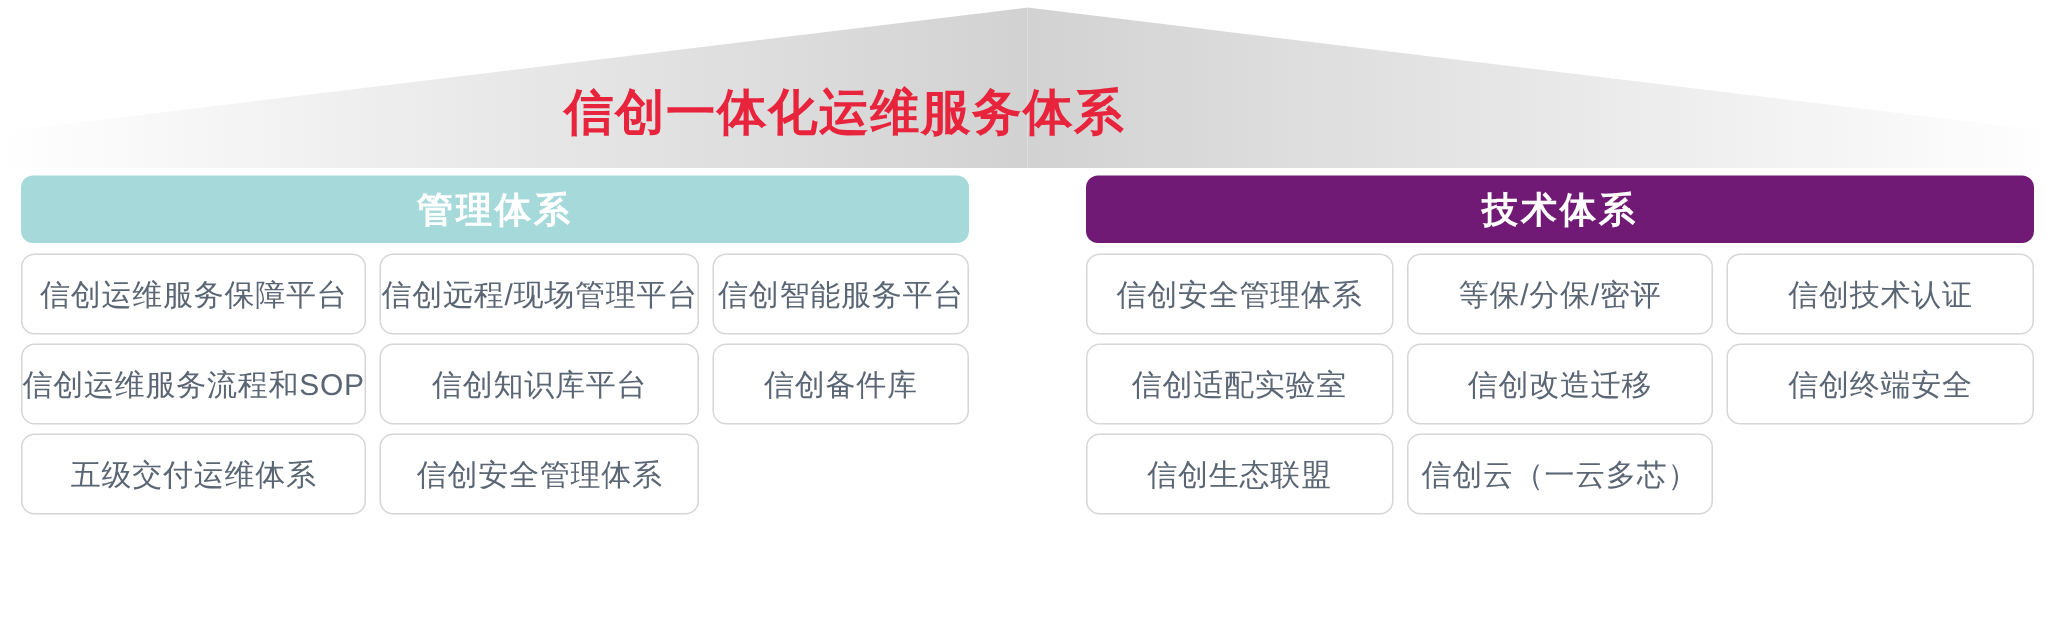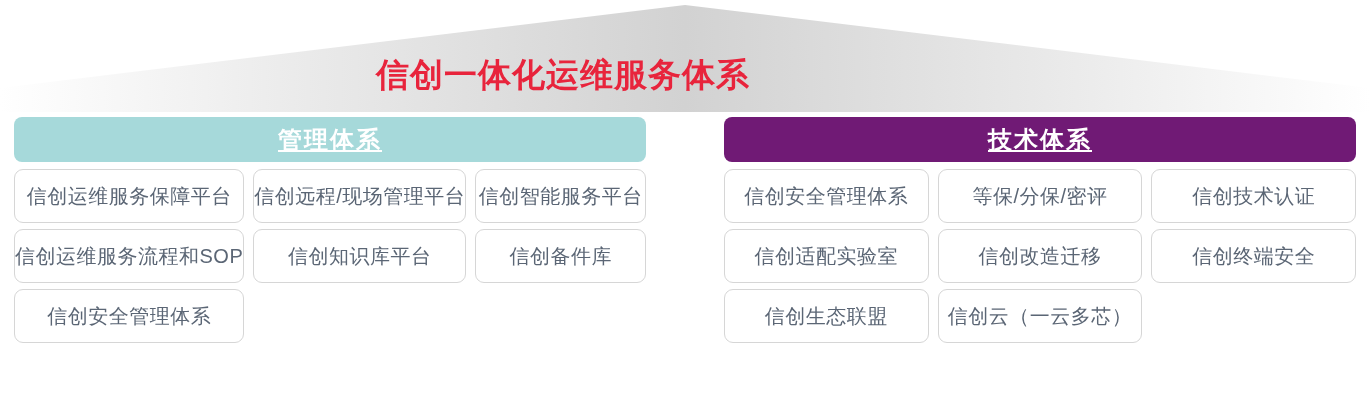--- a/index.html
+++ b/index.html
@@ -63,21 +63,20 @@
     height: 45px;
     border-radius: 8px;
     display: flex;
     align-items: center;
     justify-content: center;
     color: #ffffff;
     font-size: 24px;
     font-weight: bold;
     letter-spacing: 2px;
     margin-bottom: 7px;
-    text-decoration: underline;
   }
   .panel-header.teal { background: #a6d9da; }
   .panel-header.orange { background: #701a75; }
 
   .grid {
     flex: 1 1 auto;
     display: grid;
     grid-template-columns: 1fr 1fr 1fr;
     grid-auto-rows: 54px;
     column-gap: 9px;
@@ -126,20 +125,21 @@
 
   <div class="panel">
     <div class="panel-header teal">管理体系</div>
     <div class="grid">
       <div class="cell">信创运维服务保障平台</div>
       <div class="cell">信创远程/现场管理平台</div>
       <div class="cell">信创智能服务平台</div>
       <div class="cell">信创运维服务流程和SOP</div>
       <div class="cell">信创知识库平台</div>
       <div class="cell">信创备件库</div>
+      <div class="cell">五级交付运维体系</div>
       <div class="cell">信创安全管理体系</div>
     </div>
   </div>
 
   <div class="panel">
     <div class="panel-header orange">技术体系</div>
     <div class="grid">
       <div class="cell">信创安全管理体系</div>
       <div class="cell">等保/分保/密评</div>
       <div class="cell">信创技术认证</div>

